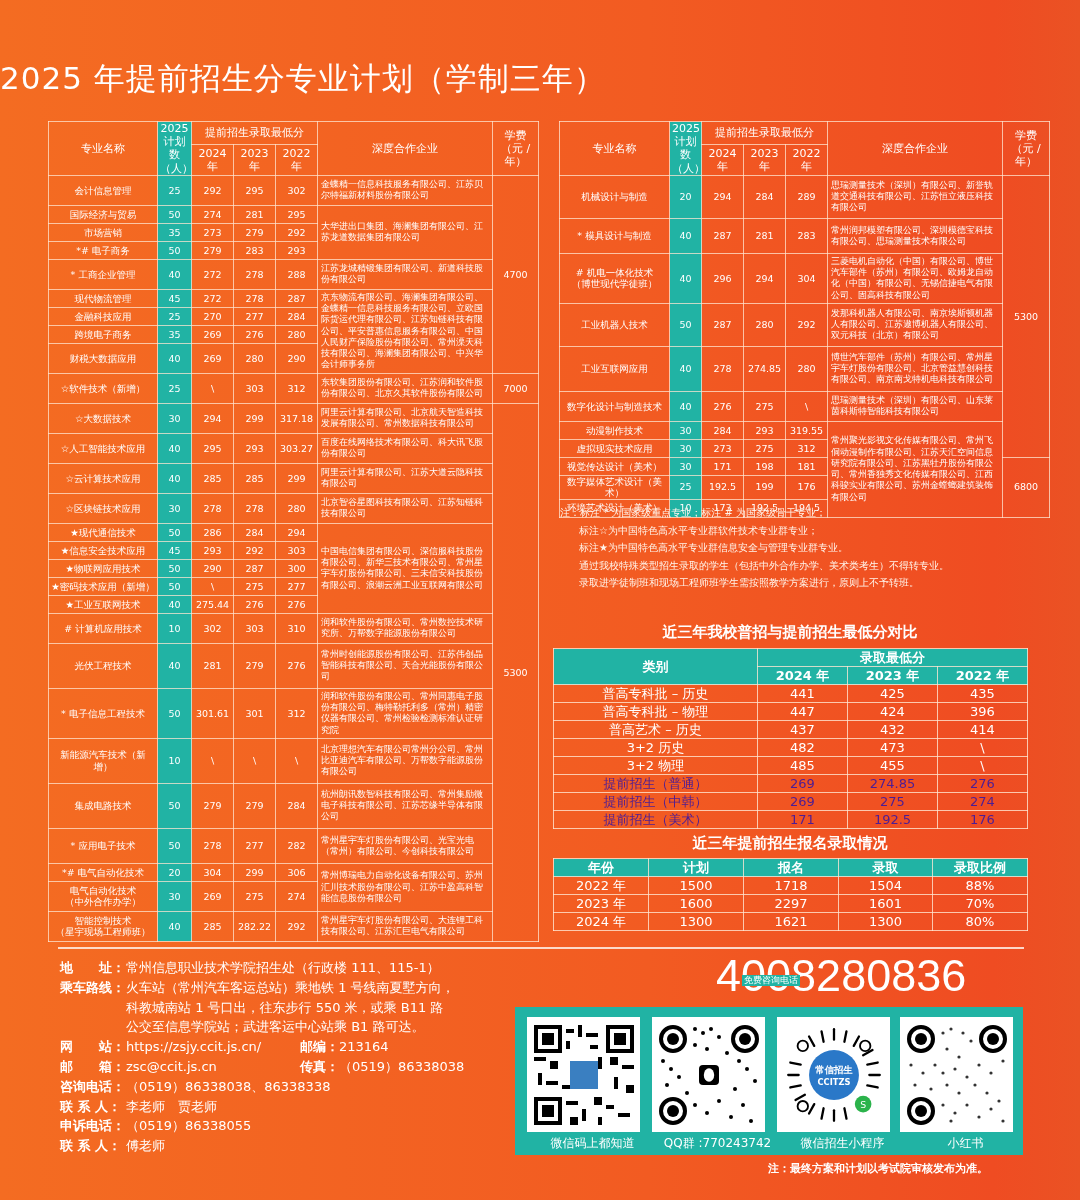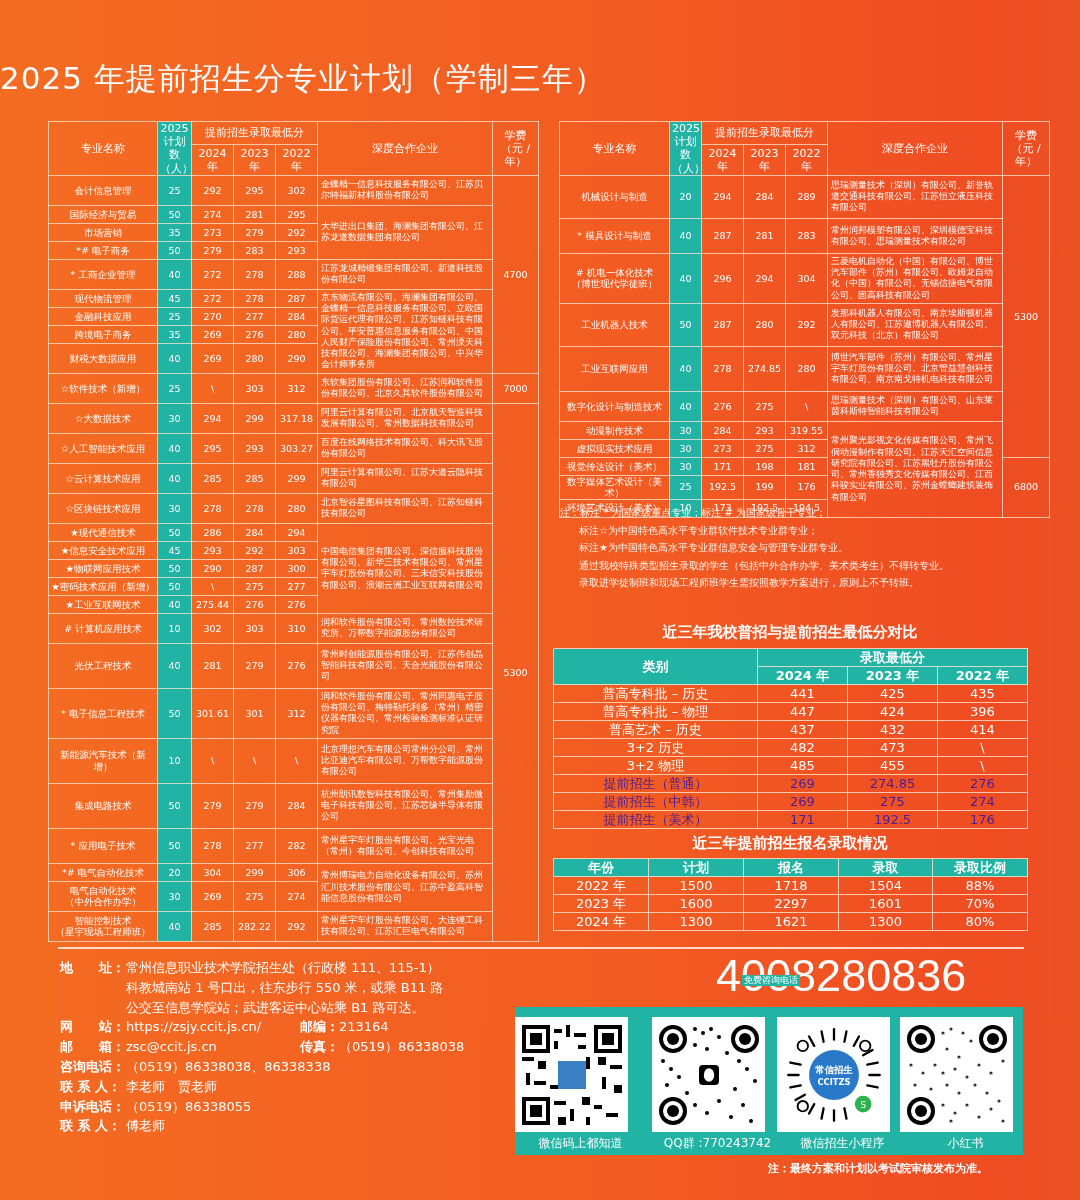--- a/index.html
+++ b/index.html
@@ -560,20 +560,24 @@
 </table>
 
 <div class="divider"></div>
 
 <div class="contact">
   <div class="row">
       <span class="lbl">地　　址：</span>
       <span>常州信息职业技术学院招生处（行政楼 111、115-1）</span>
     </div>
   <div class="row">
+      <span class="lbl">乘车路线：</span>
+      <span>火车站（常州汽车客运总站）乘地铁 1 号线南夏墅方向，</span>
+    </div>
+  <div class="row">
       <span class="lbl"></span>
       <span>科教城南站 1 号口出，往东步行 550 米，或乘 B11 路</span>
     </div>
   <div class="row">
       <span class="lbl"></span>
       <span>公交至信息学院站；武进客运中心站乘 B1 路可达。</span>
     </div>
   <div class="row">
       <span class="lbl">网　　站：</span>
       <span style="width:174px">https://zsjy.ccit.js.cn/</span>
@@ -601,21 +605,21 @@
   <div class="row">
       <span class="lbl">联 系 人：</span>
       <span>傅老师</span>
     </div>
 </div>
 
 <div class="hotline">4008280836</div>
 <div class="hotline-tag">免费咨询电话</div>
 
 <div class="qr-panel">
-  <div class="qr-item" style="left:0">
+  <div class="qr-item" style="left:12px">
     <div class="qr-box">
       <svg width="100" height="100" viewBox="0 0 25 25">
         <rect x="0" y="0" width="7" height="7" fill="#000"></rect>
           <rect x="1" y="1" width="5" height="5" fill="#fff"></rect>
           <rect x="2" y="2" width="3" height="3" fill="#000"></rect>
         <rect x="18" y="0" width="7" height="7" fill="#000"></rect>
           <rect x="19" y="1" width="5" height="5" fill="#fff"></rect>
           <rect x="20" y="2" width="3" height="3" fill="#000"></rect>
         <rect x="0" y="18" width="7" height="7" fill="#000"></rect>
           <rect x="1" y="19" width="5" height="5" fill="#fff"></rect>

